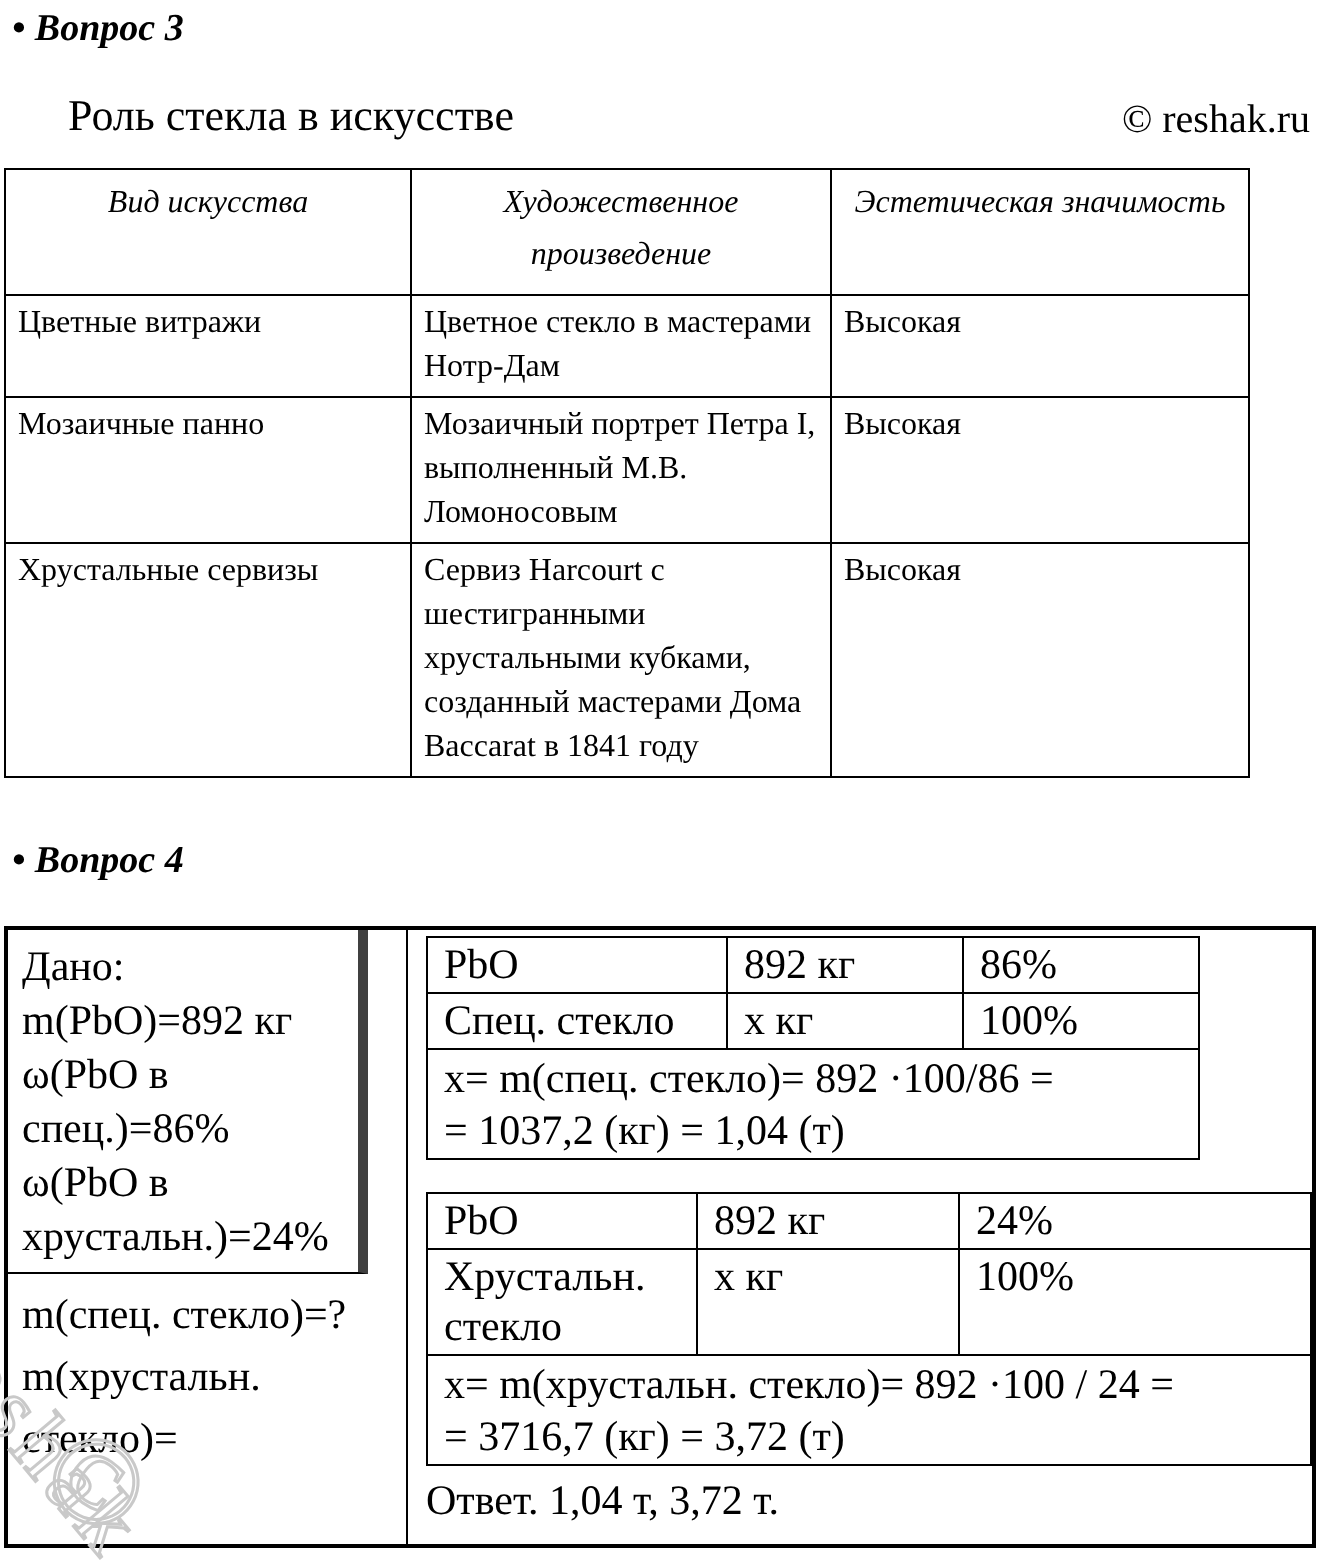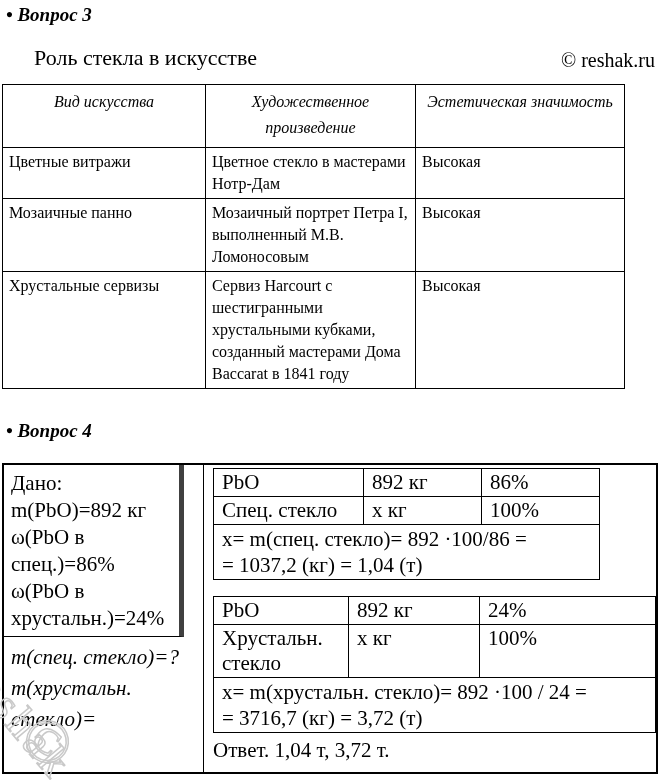--- a/index.html
+++ b/index.html
@@ -83,21 +83,21 @@
     flex: 0 0 auto;
     display: flex;
     flex-direction: column;
   }
   .given-box {
     border-right: 5px solid #404040;
     border-bottom: 1px solid #000;
     padding: 5px 4px 4px 7px;
   }
   .given-box .line { line-height: 27px; white-space: nowrap; }
-  .find-box { padding: 5px 4px 0 7px; font-style: italic; }
+  .find-box { padding: 5px 4px 0 7px; }
   .find-box .line { line-height: 31px; white-space: nowrap; }
 
   .solution-col {
     flex: 1 1 auto;
     border-left: 1px solid #000;
     margin-left: 19px;
     padding: 2px 16px 0 9px;
   }
   table.mini {
     border: 1px solid #000;

